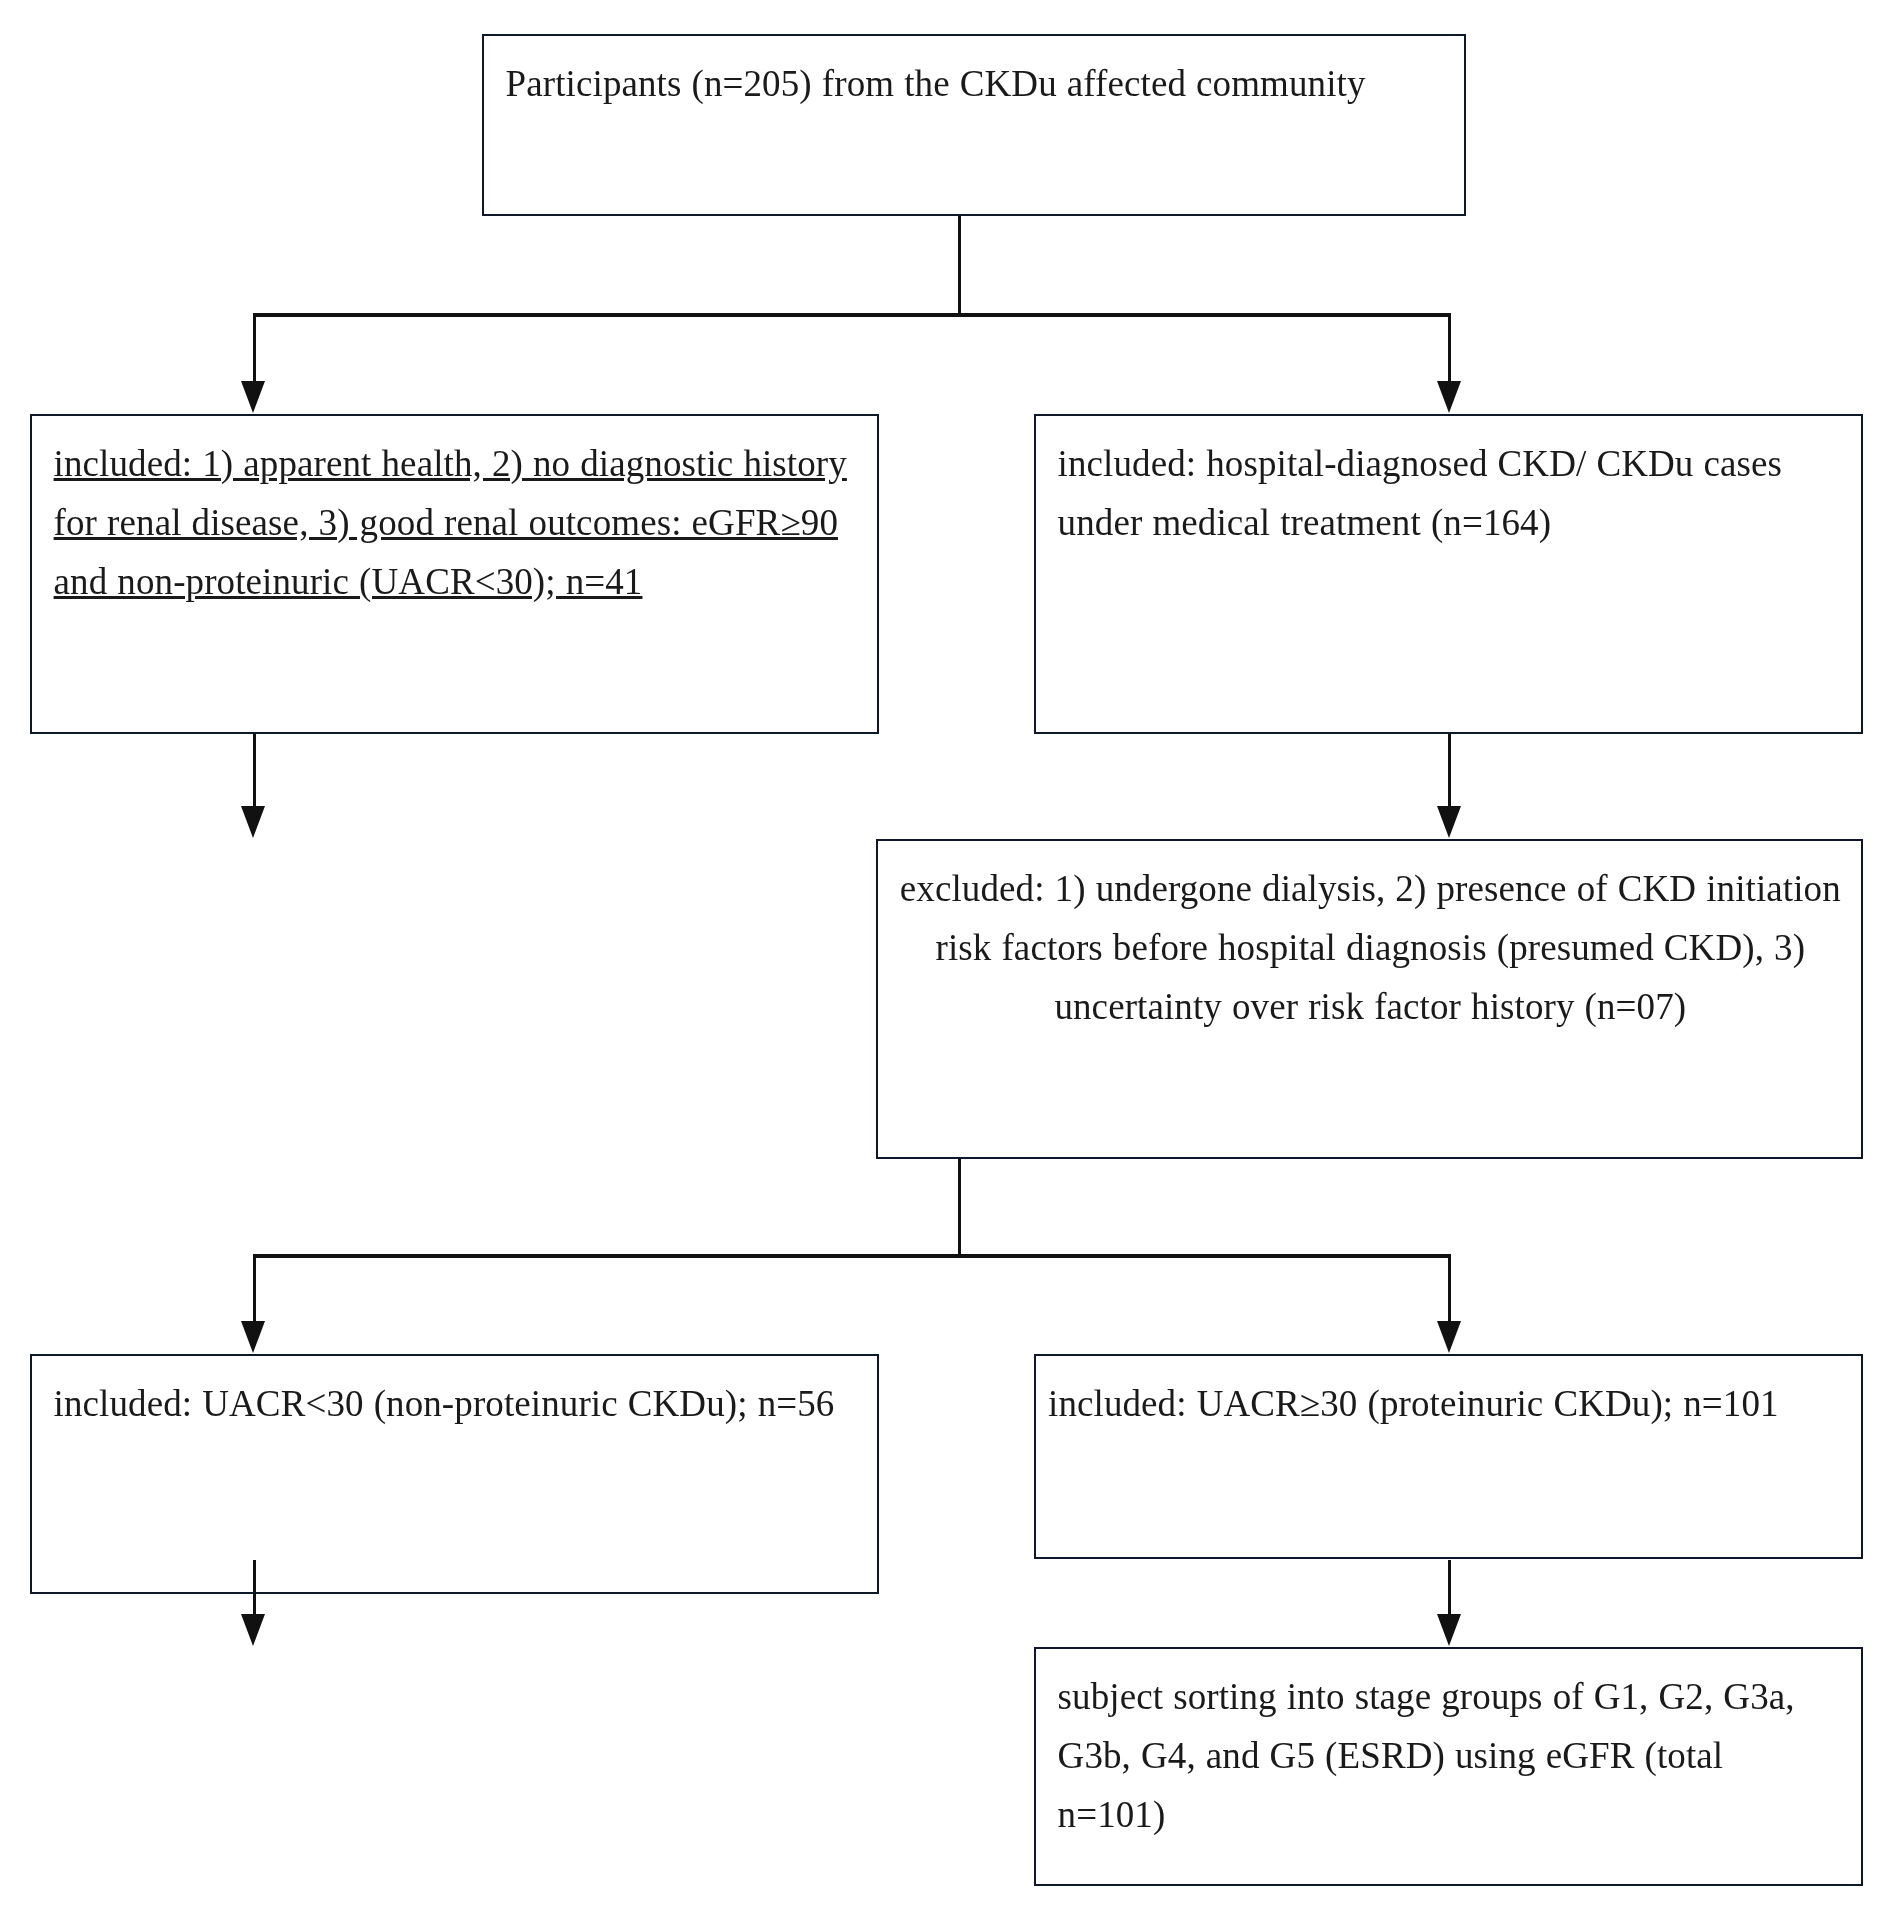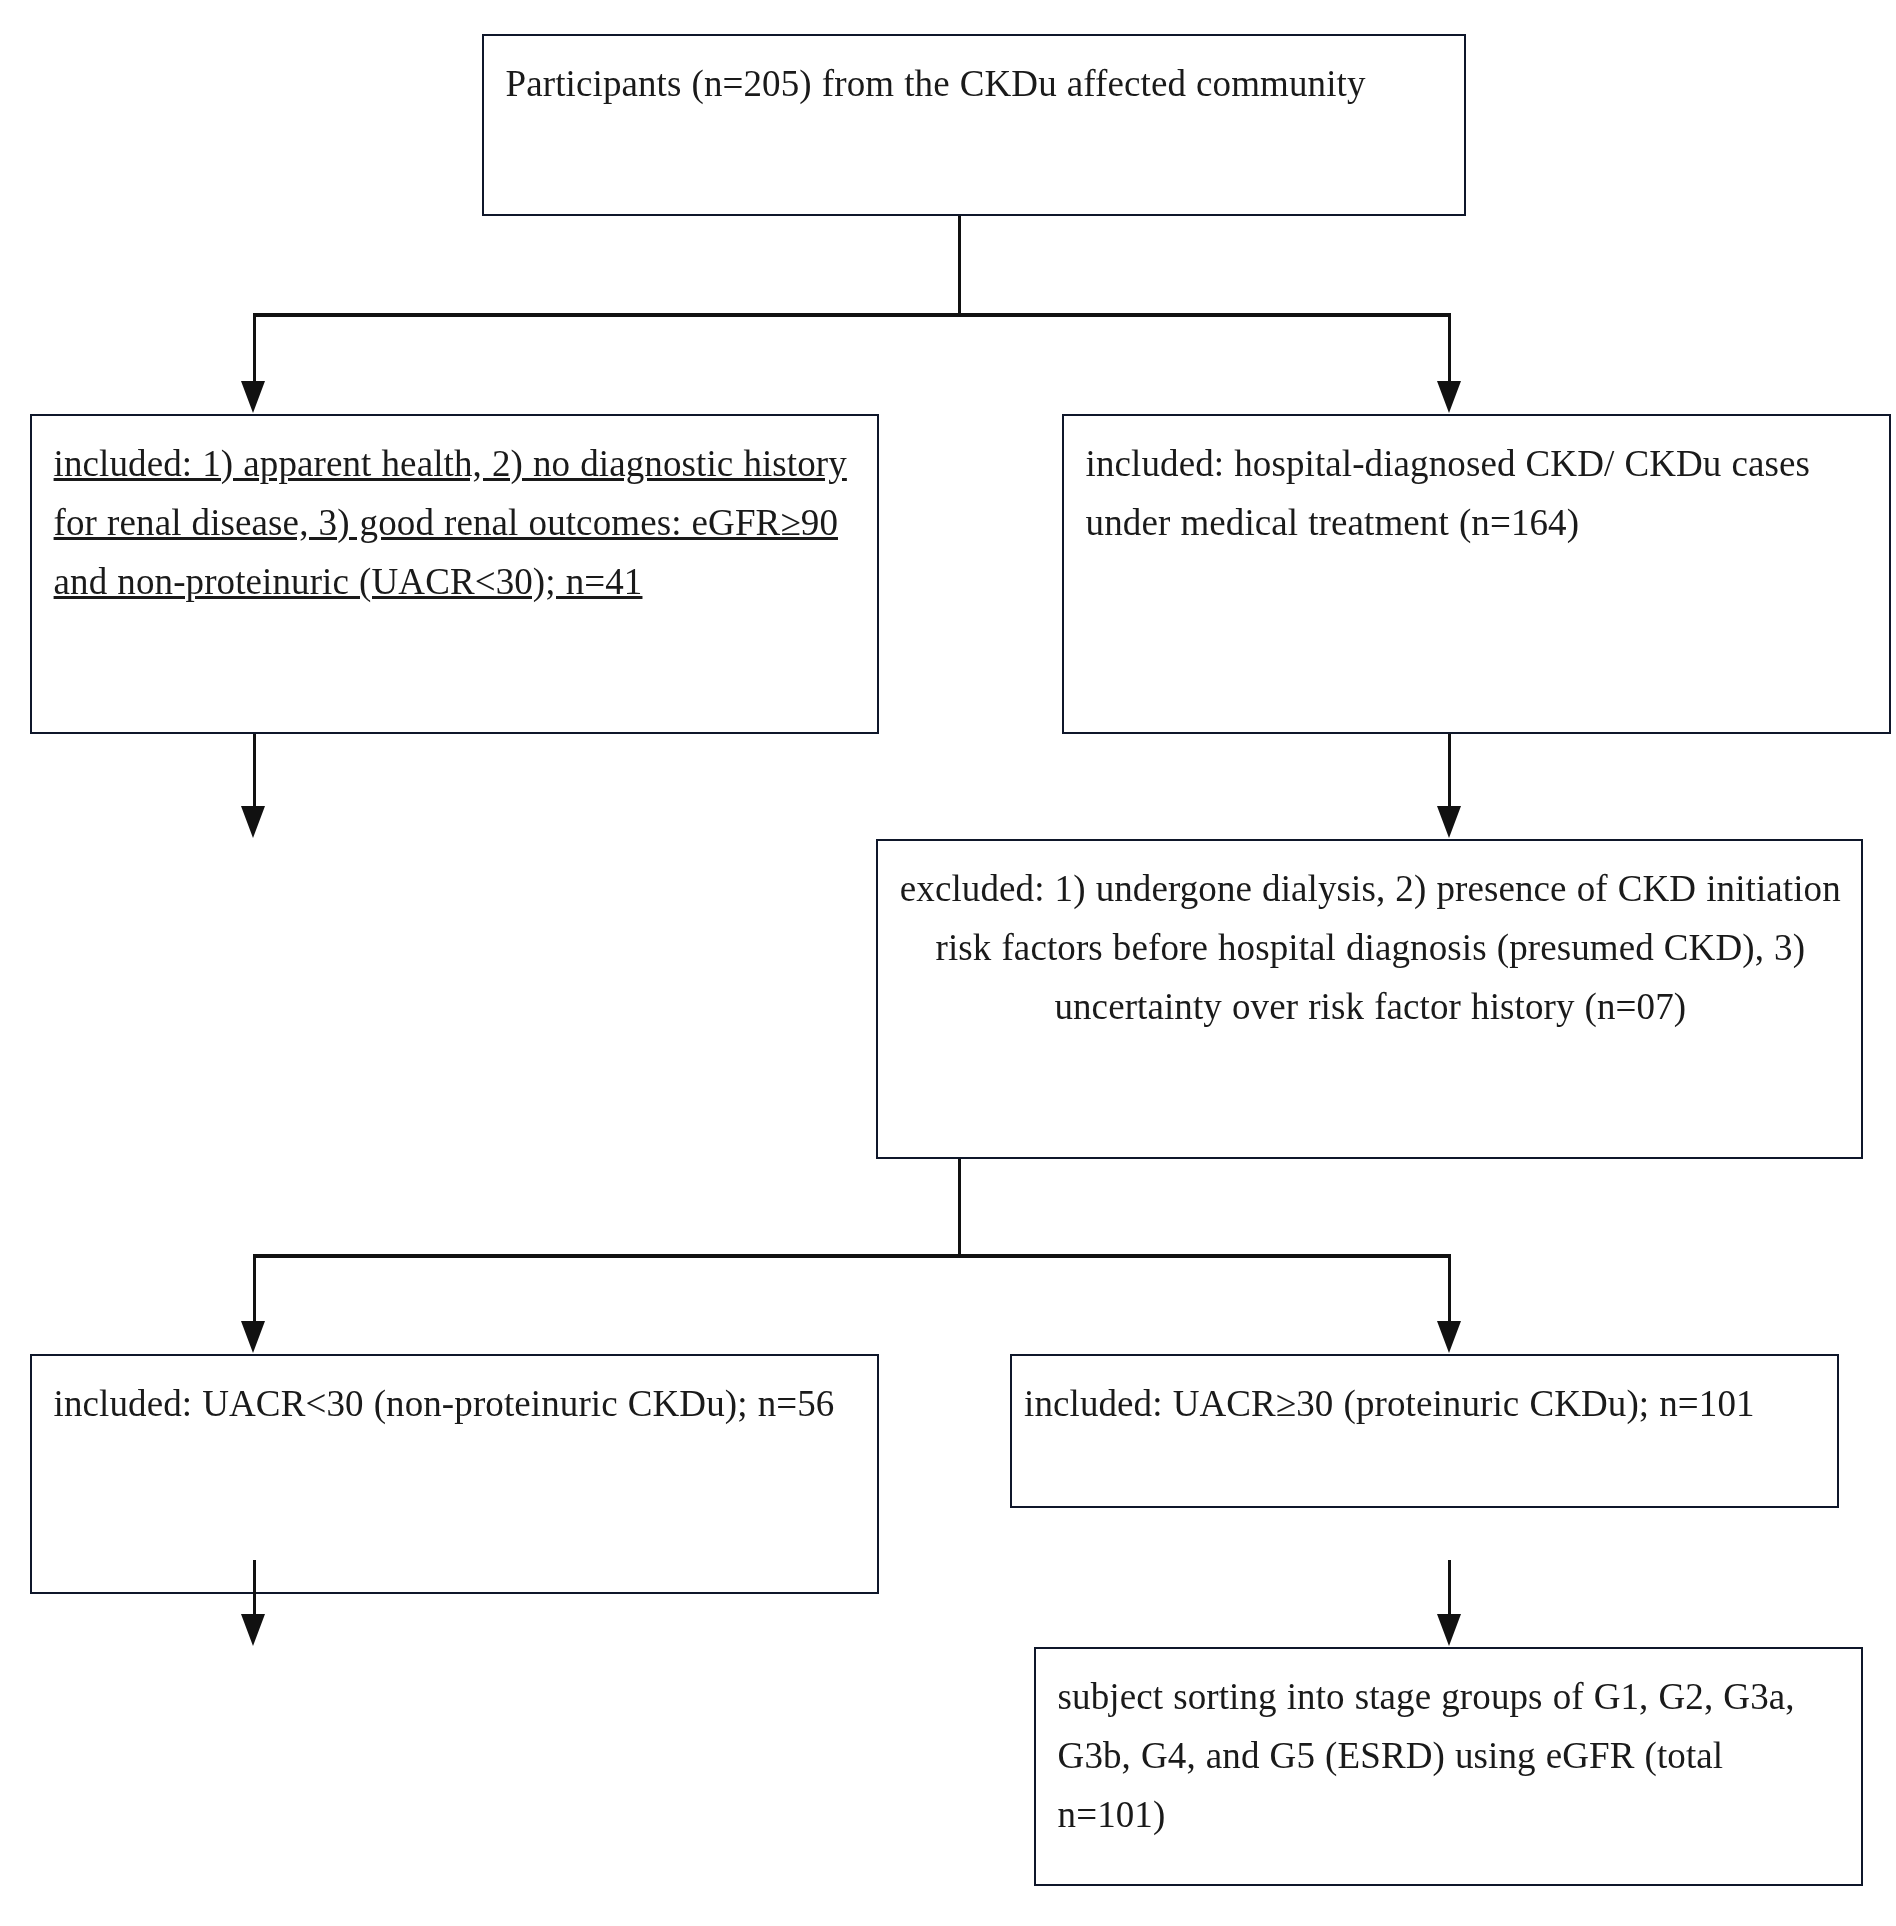--- a/index.html
+++ b/index.html
@@ -72,21 +72,21 @@
   <div class="hline" style="left:255px; top:313px; width:1196px;"></div>
   <div class="vline" style="left:253px; top:313px; height:72px;"></div>
   <div class="arrowhead" style="left:241px; top:381px;"></div>
   <div class="vline" style="left:1448px; top:313px; height:72px;"></div>
   <div class="arrowhead" style="left:1437px; top:381px;"></div>
 
   <div class="node" style="left:30px; top:414px; width:849px; height:320px;text-decoration:underline;">
     <span class="txt">included: 1) apparent health, 2) no diagnostic history for renal disease, 3) good renal outcomes: eGFR≥90 and non-proteinuric (UACR&lt;30); n=41</span>
   </div>
 
-  <div class="node" style="left:1062px; top:414px; width:829px; height:320px;">
+  <div class="node" style="left:1034px; top:414px; width:829px; height:320px;">
     <span class="txt">included: hospital-diagnosed CKD/ CKDu cases under medical treatment (n=164)</span>
   </div>
 
   <div class="vline" style="left:253px; top:734px; height:75px;"></div>
   <div class="arrowhead" style="left:241px; top:806px;"></div>
 
   <div class="vline" style="left:1448px; top:734px; height:75px;"></div>
   <div class="arrowhead" style="left:1437px; top:806px;"></div>
 
 
@@ -98,21 +98,21 @@
   <div class="hline" style="left:255px; top:1254px; width:1196px;"></div>
   <div class="vline" style="left:253px; top:1254px; height:70px;"></div>
   <div class="arrowhead" style="left:241px; top:1321px;"></div>
   <div class="vline" style="left:1448px; top:1254px; height:70px;"></div>
   <div class="arrowhead" style="left:1437px; top:1321px;"></div>
 
   <div class="node" style="left:30px; top:1354px; width:849px; height:240px;">
     <span class="txt">included: UACR&lt;30 (non-proteinuric CKDu); n=56</span>
   </div>
 
-  <div class="node" style="left:1010px; top:1354px; width:829px; height:154px;padding-left:12px;">
+  <div class="node" style="left:1034px; top:1354px; width:829px; height:205px;padding-left:12px;">
     <span class="txt">included: UACR≥30 (proteinuric CKDu); n=101</span>
   </div>
 
   <div class="vline" style="left:253px; top:1560px; height:57px;"></div>
   <div class="arrowhead" style="left:241px; top:1614px;"></div>
 
   <div class="vline" style="left:1448px; top:1560px; height:57px;"></div>
   <div class="arrowhead" style="left:1437px; top:1614px;"></div>
 
 

